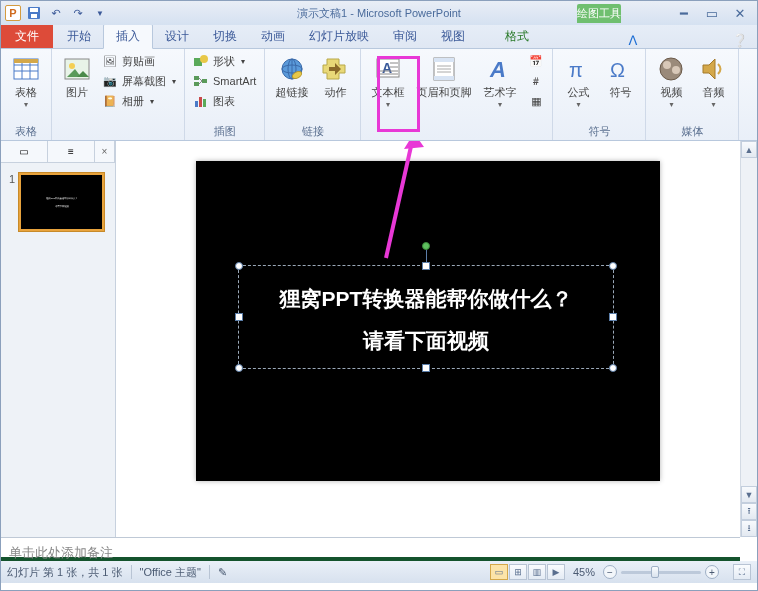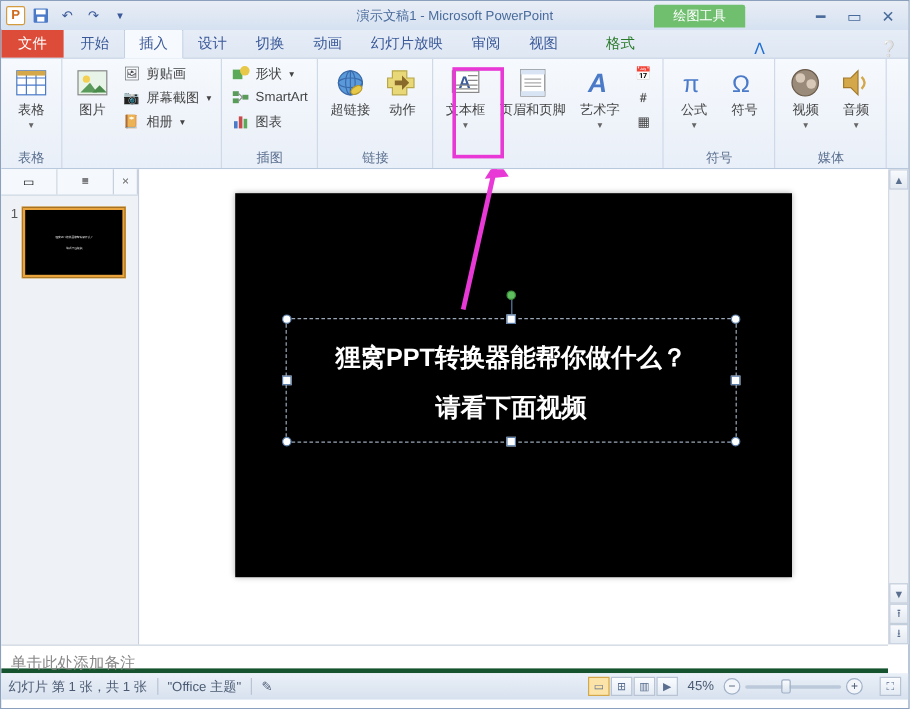--- a/index.html
+++ b/index.html
@@ -3,21 +3,21 @@
 <meta charset="utf-8">
 <style>
 * { margin:0; padding:0; box-sizing:border-box; font-family:"Microsoft YaHei","SimSun",sans-serif; }
 body { background:#fff; width:758px; height:591px; overflow:hidden; position:relative; border:1px solid #8ba0bc; }
 .titlebar { height:24px; background:linear-gradient(#e9eef6,#d5e1f1); display:flex; align-items:center; font-size:11px; color:#333; position:relative; }
 .tb-left { display:flex; align-items:center; gap:4px; padding-left:4px; }
 .app-icon { width:16px; height:16px; background:#fff; border:1px solid #d49b3f; border-radius:2px; display:flex; align-items:center; justify-content:center; color:#d06b1e; font-weight:bold; font-size:11px; }
 .qat-btn { width:18px; height:18px; display:flex; align-items:center; justify-content:center; color:#3b5998; cursor:pointer; }
 .tb-title { position:absolute; left:50%; transform:translateX(-50%); color:#4a6b9b; }
 .tb-right { margin-left:auto; display:flex; align-items:center; gap:6px; padding-right:6px; }
-.context-tab { background:#6fbf6f; color:#fff; font-size:11px; padding:2px 16px; border-radius:2px 2px 0 0; }
+.context-tab { background:#6fbf6f; color:#fff; font-size:11px; padding:2px 0; border-radius:2px 2px 0 0; }
 .winbtn { width:22px; height:18px; display:flex; align-items:center; justify-content:center; color:#4a6b9b; font-size:13px; }
 .ribbon-tabs { height:24px; background:linear-gradient(#e6edf7,#dfe7f3); display:flex; align-items:end; font-size:12px; border-bottom:1px solid #b8c8dd;}
 .file-tab { background:#dd4b39; color:#fff; padding:4px 14px 3px; margin-right:2px; font-size:12px;text-align:right;}
 .r-tab { padding:4px 12px 3px; color:#3b5998; cursor:pointer; }
 .r-tab.active { background:#f6f9fd; border:1px solid #b8c8dd; border-bottom:1px solid #f6f9fd; border-radius:3px 3px 0 0; margin-bottom:-1px; }
 .r-tab.ctx { color:#2a7a2a; margin-left:16px; }
 .help-btn { margin-left:auto; padding:0 8px; color:#1f6fd4; font-size:13px;}
 .ribbon { height:92px; background:linear-gradient(#f6f9fd,#e9eff8); display:flex; border-bottom:1px solid #b8c8dd; font-size:11px; color:#444;}
 .group { border-right:1px solid #cfd9e8; padding:3px 6px 0; display:flex; flex-direction:column; align-items:center; position:relative;}
 .group-body { flex:1; display:flex; align-items:flex-start; gap:4px;}

